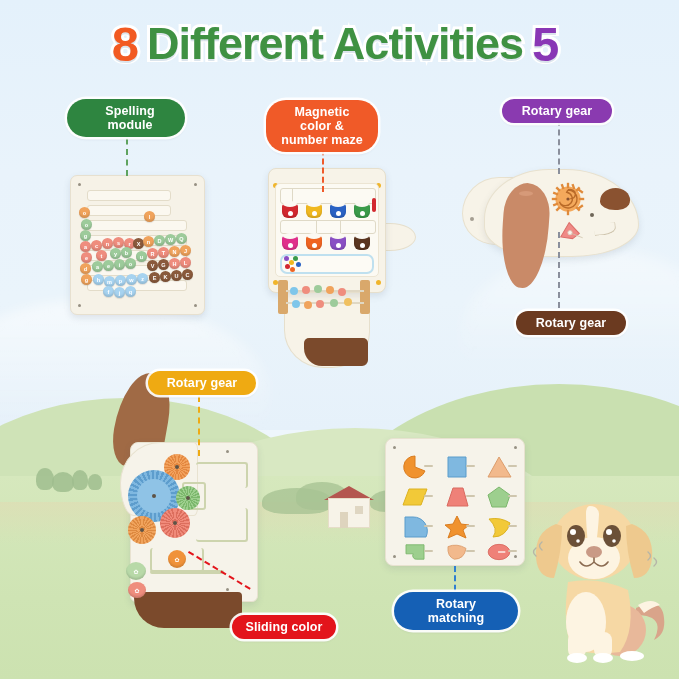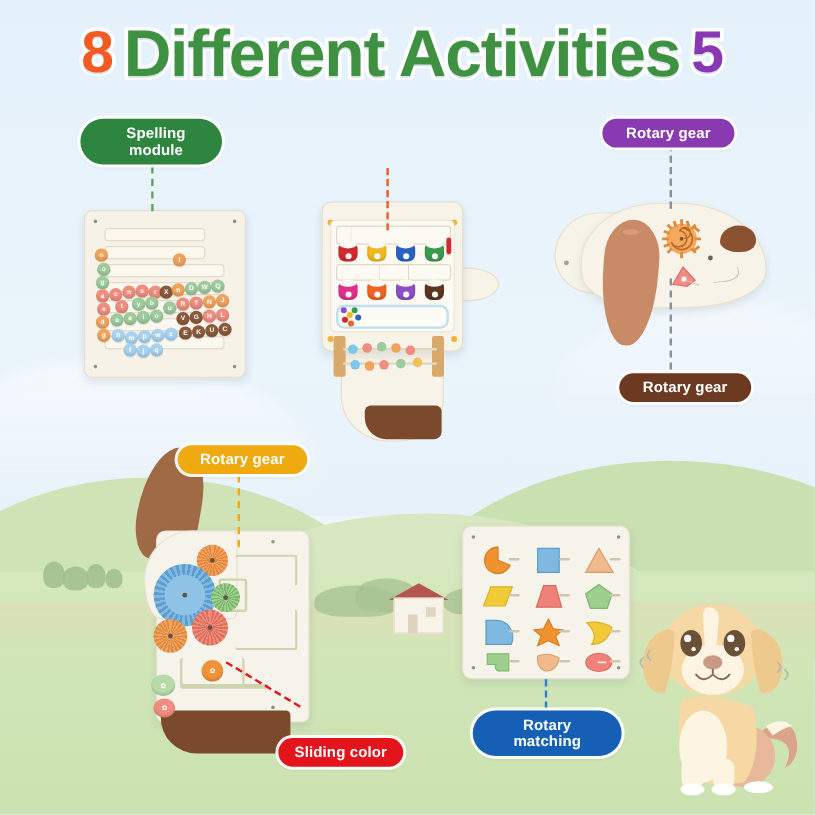--- a/index.html
+++ b/index.html
@@ -53,21 +53,21 @@
   .bush { position:absolute; background:#a8c394; border-radius:50% 50% 35% 35%; opacity:.8; }
 
   
   .headline {
     position:absolute; left:0; top:14px; width:679px; height:60px;
     display:flex; align-items:center; justify-content:center; gap:0px;
     white-space:nowrap; z-index:40;
   }
   .hw {
     font-weight:bold; font-style:normal;
-    font-size:55px; letter-spacing:-1px;
+    font-size:45px; letter-spacing:-1px;
     -webkit-text-stroke:6px #ffffff;
     paint-order:stroke fill;
     text-shadow:0 2px 0 rgba(190,205,220,.55);
   }
   .hw.num { font-size:49px; }
   .c-orange{ color:#f25a22; }
   .c-green { color:#3f9142; }
   .c-purple{ color:#8937b5; }
   .c-blue  { color:#1b67bf; }
   .sp{ display:inline-block; width:9px; }
@@ -297,20 +297,24 @@
   <div class="dash v" style="left:558px; top:120px; height:54px; border-left-color:#8a8f9c;"></div>
   <div class="dash v" style="left:558px; top:232px; height:76px; border-left-color:#8a8f9c;"></div>
   <div class="dash v" style="left:198px; top:396px; height:60px; border-left-color:#efaa12;"></div>
   <div class="dash d" style="left:189px; top:551px; width:72px; transform:rotate(31deg); border-top-color:#e3141b;"></div>
   <div class="dash v" style="left:454px; top:566px; height:34px; border-left-color:#2f7fd0;"></div>
 
   <div class="badge b-green" style="left:67px;  top:99px;  width:118px;">
     <span>Spelling module</span>
   </div>
 
+  <div class="badge b-orange" style="left:266px; top:100px; width:112px;">
+    <span>Magnetic color &amp;</span><br>
+    <span>number maze</span>
+  </div>
 
   <div class="badge b-purple" style="left:502px; top:99px;  width:110px;">
     <span>Rotary gear</span>
   </div>
 
   <div class="badge b-brown" style="left:516px; top:311px; width:110px;">
     <span>Rotary gear</span>
   </div>
 
   <div class="badge b-amber" style="left:148px; top:371px; width:108px;">

